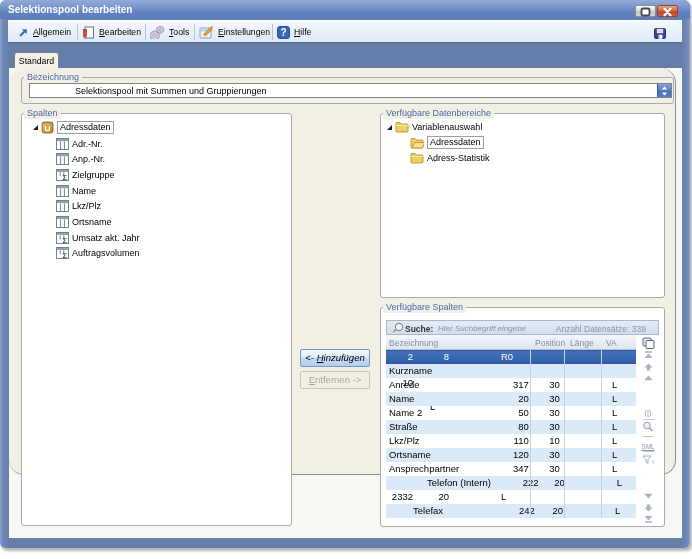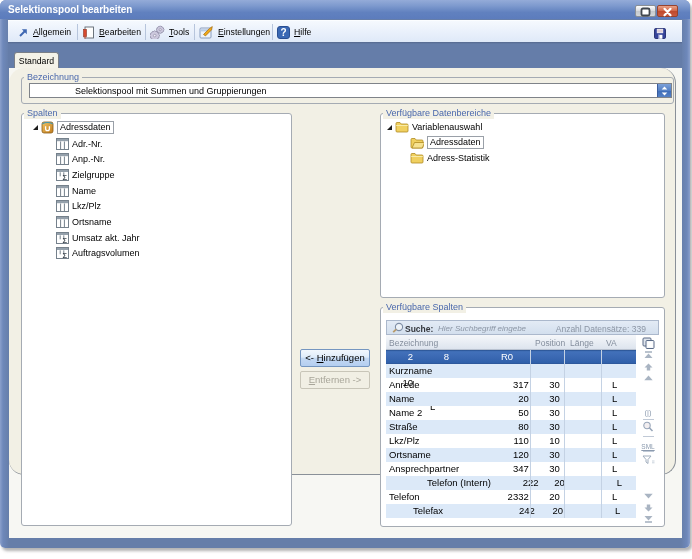--- a/index.html
+++ b/index.html
@@ -49,21 +49,21 @@
 #combo .ct { position:absolute; left:5px; top:2px;margin-left:40px; }
 #combo .cbtn { position:absolute; right:0px; top:0px; width:14px; height:13px;
   background:linear-gradient(180deg,#7ba0d8 0%,#5581c4 50%,#3d6cb8 51%,#5581c4 100%); border-left:1px solid #3a5d9e;}
 
 .trow { position:absolute; display:flex; align-items:center; height:14px; white-space:nowrap; }
 .trow svg { margin-right:3px; flex:none; }
 .tsel { border:1px solid #9aa0a8; padding:0 2px; background:#fff; line-height:11px; }
 .tri { flex:none; width:0; height:0; border-left:5px solid transparent; border-bottom:5px solid #1c1c1c; margin-right:3px; }
 
 .btn { position:absolute; left:291px; width:70px; height:18px; border-radius:2px; text-align:center; line-height:16px; font-size:9.5px;}
-#btn-add { top:281px; border:1px solid #7596c0; background:linear-gradient(180deg,#f2f7fd 0%,#dfecfa 45%,#c4d9f3 50%,#b4cef0 100%); color:#000; }
+#btn-add { top:281px; border:1px solid #7596c0; background:linear-gradient(180deg,#f2f7fd 0%,#dfecfa 45%,#c4d9f3 50%,#b4cef0 100%); color:#000;font-style:italic; }
 #btn-rem { top:303px; border:1px solid #c8c5b8; background:#f1efe4; color:#a9a69a; }
 
 #sbar { position:absolute; left:5px; top:12px; width:273px; height:15px; background:linear-gradient(180deg,#e3ebf5,#d3dfee); border:1px solid #abb8cc; font-size:9px; }
 #sbar .su { position:absolute; left:18px; top:3px; color:#33363c; font-weight:bold; font-size:8.5px; }
 #sbar .hint { position:absolute; left:51px; top:3px; color:#8c96a5; font-style:italic; font-size:8px;}
 #sbar .anz { position:absolute; right:12px; top:3px; color:#8c96a5; font-size:8.5px; }
 
 #grid { position:absolute; left:5px; top:27px; width:250px; font-size:9.5px; }
 #ghead { position:absolute; left:0; top:0; width:250px; height:15px; font-size:8.5px; background:linear-gradient(180deg,#f5f7fa,#dde4ee); border-bottom:1px solid #b9c2d0; color:#848e9d; }
 .grow { position:absolute; left:0; width:250px; height:14px; display:flex; }
@@ -350,21 +350,20 @@
               <span class="c3">30</span>
               <span class="c4">L</span>
             </div>
             <div class="grow alt" style="top: 141px; padding-left: 38px;">
               <span class="c1">Telefon (Intern)</span>
               <span class="c2">222</span>
               <span class="c3">20</span>
               <span class="c4">L</span>
             </div>
             <div class="grow " style="top: 155px;">
-              <span class="c1">Telefon</span>
               <span class="c2">2332</span>
               <span class="c3">20</span>
               <span class="c4">L</span>
             </div>
             <div class="grow alt" style="top: 169px; padding-left: 24px;">
               <span class="c1">Telefax</span>
               <span class="c2">242</span>
               <span class="c3">20</span>
               <span class="c4">L</span>
             </div>

